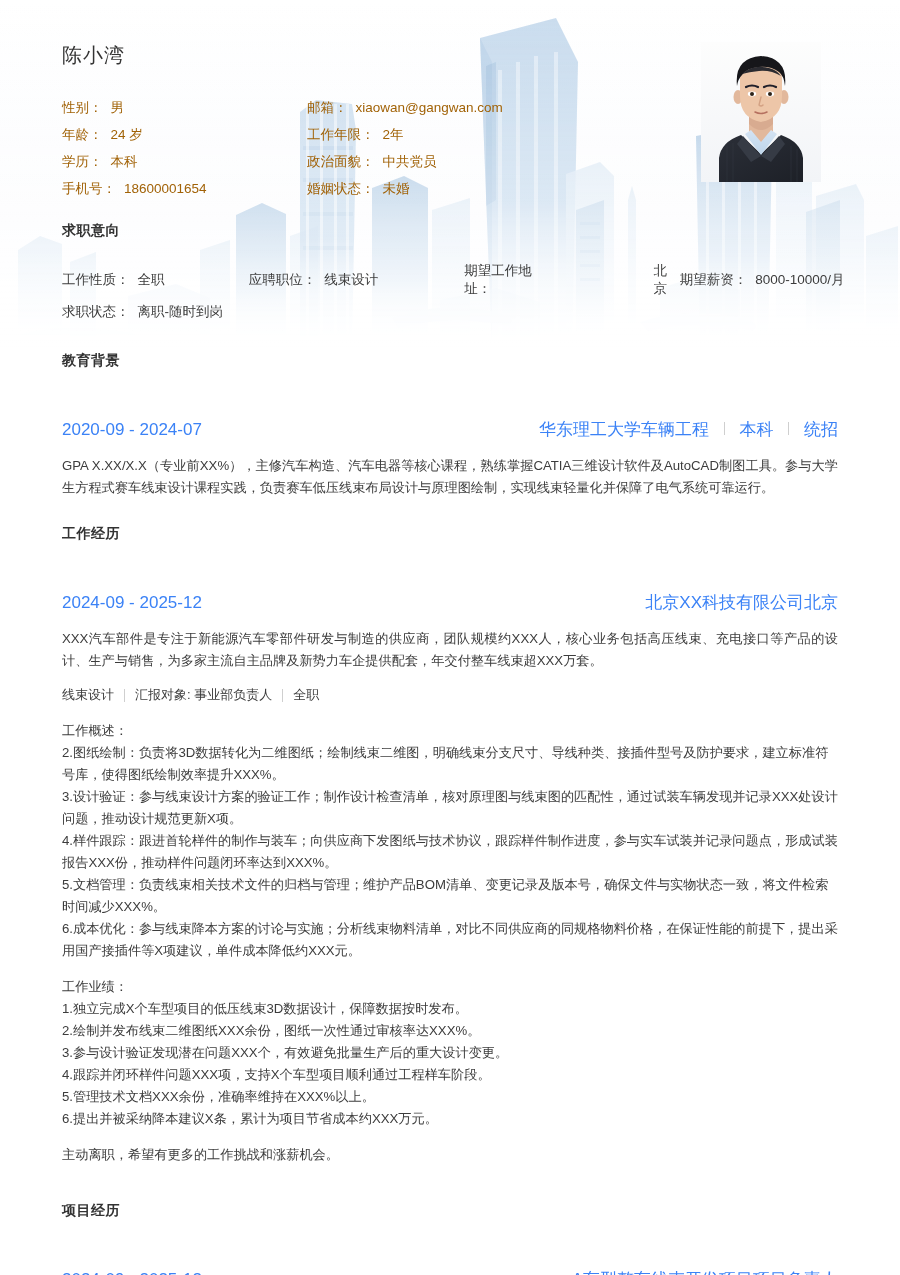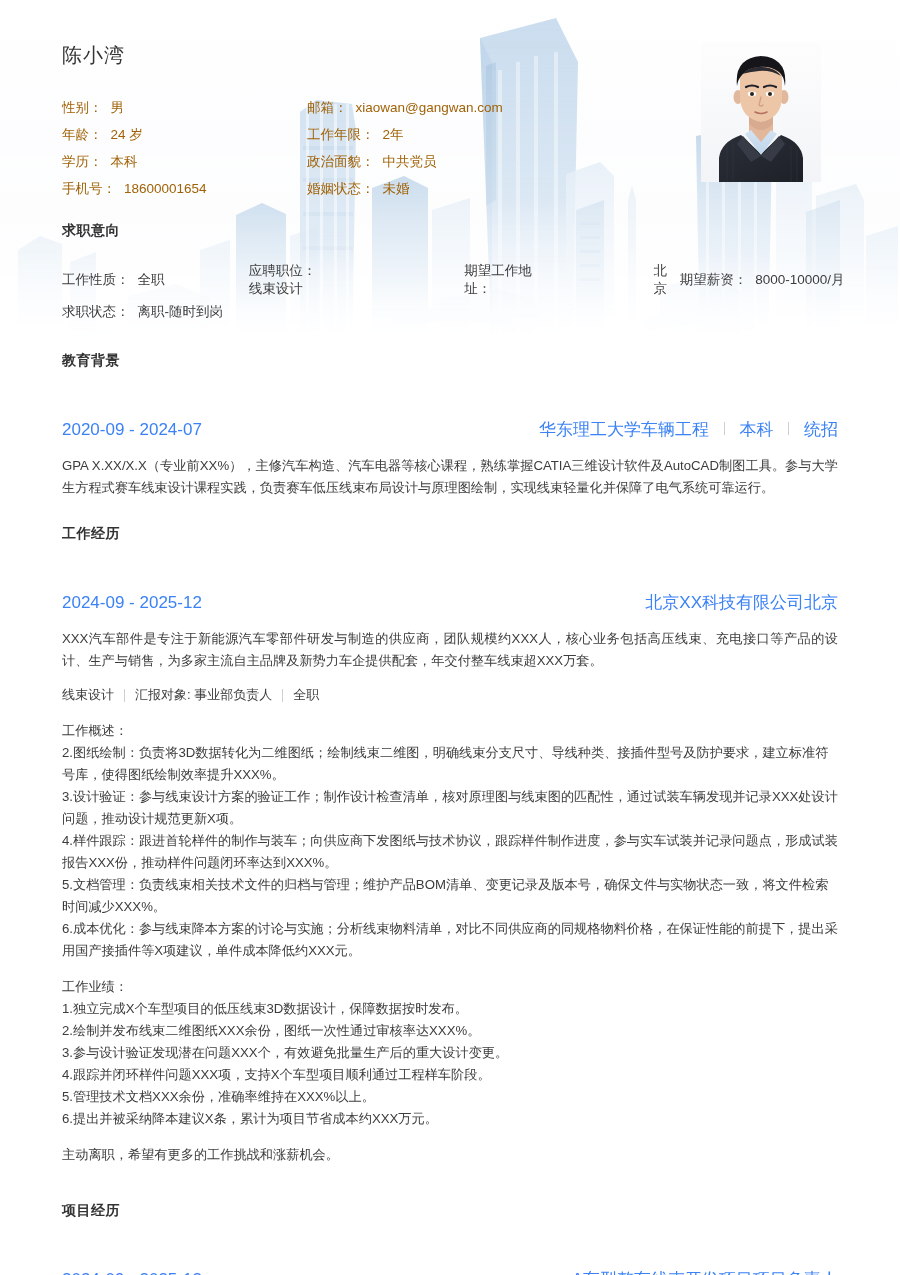--- a/index.html
+++ b/index.html
@@ -105,21 +105,21 @@
   }
   .intent-rows { margin-top: 24px; }
   .intent-row {
     display: flex;
     height: 32px;
     align-items: center;
     font-size: 13.5px;
   }
   .intent-cell { display:flex; align-items: baseline; }
   .ic-1 { width: 195px; }
-  .ic-2 { width: 225px; flex-direction: column; }
+  .ic-2 { width: 225px; }
   .ic-3 { width: 225px; gap: 45px; }
   .ic-4 { width: 180px; align-items: center; }
 
   
   .body-sections {
     position: relative;
     z-index: 2;
     padding: 0 62px 0 62px;
   }
   .sec { margin-bottom: 0; }

